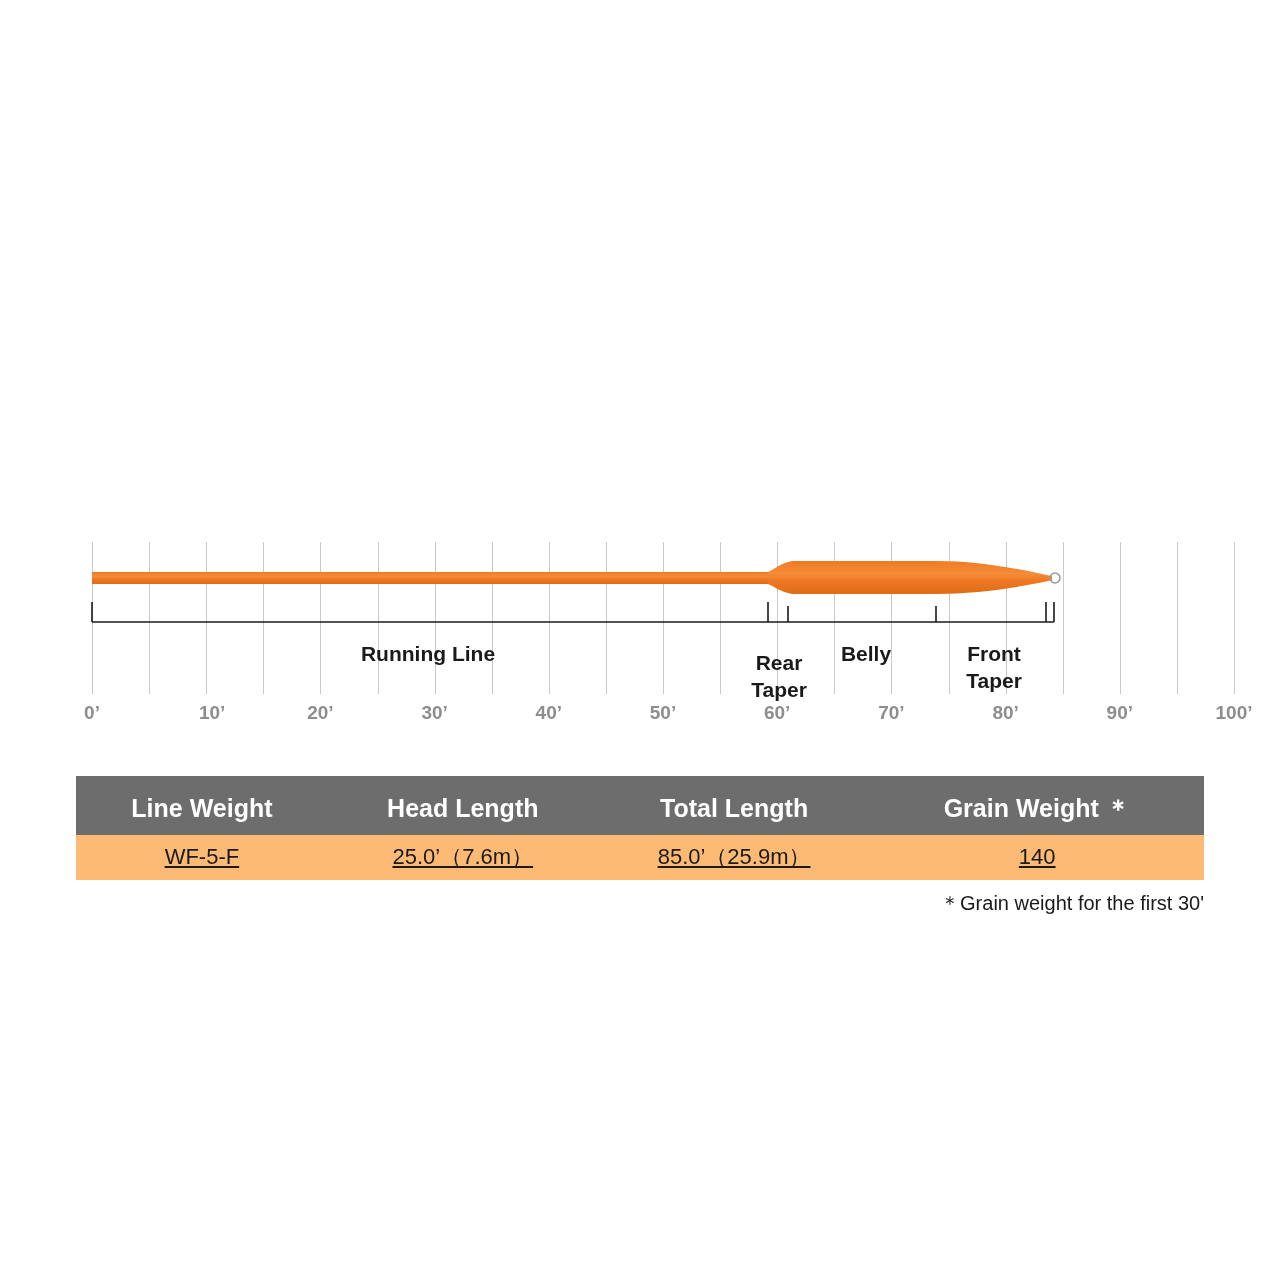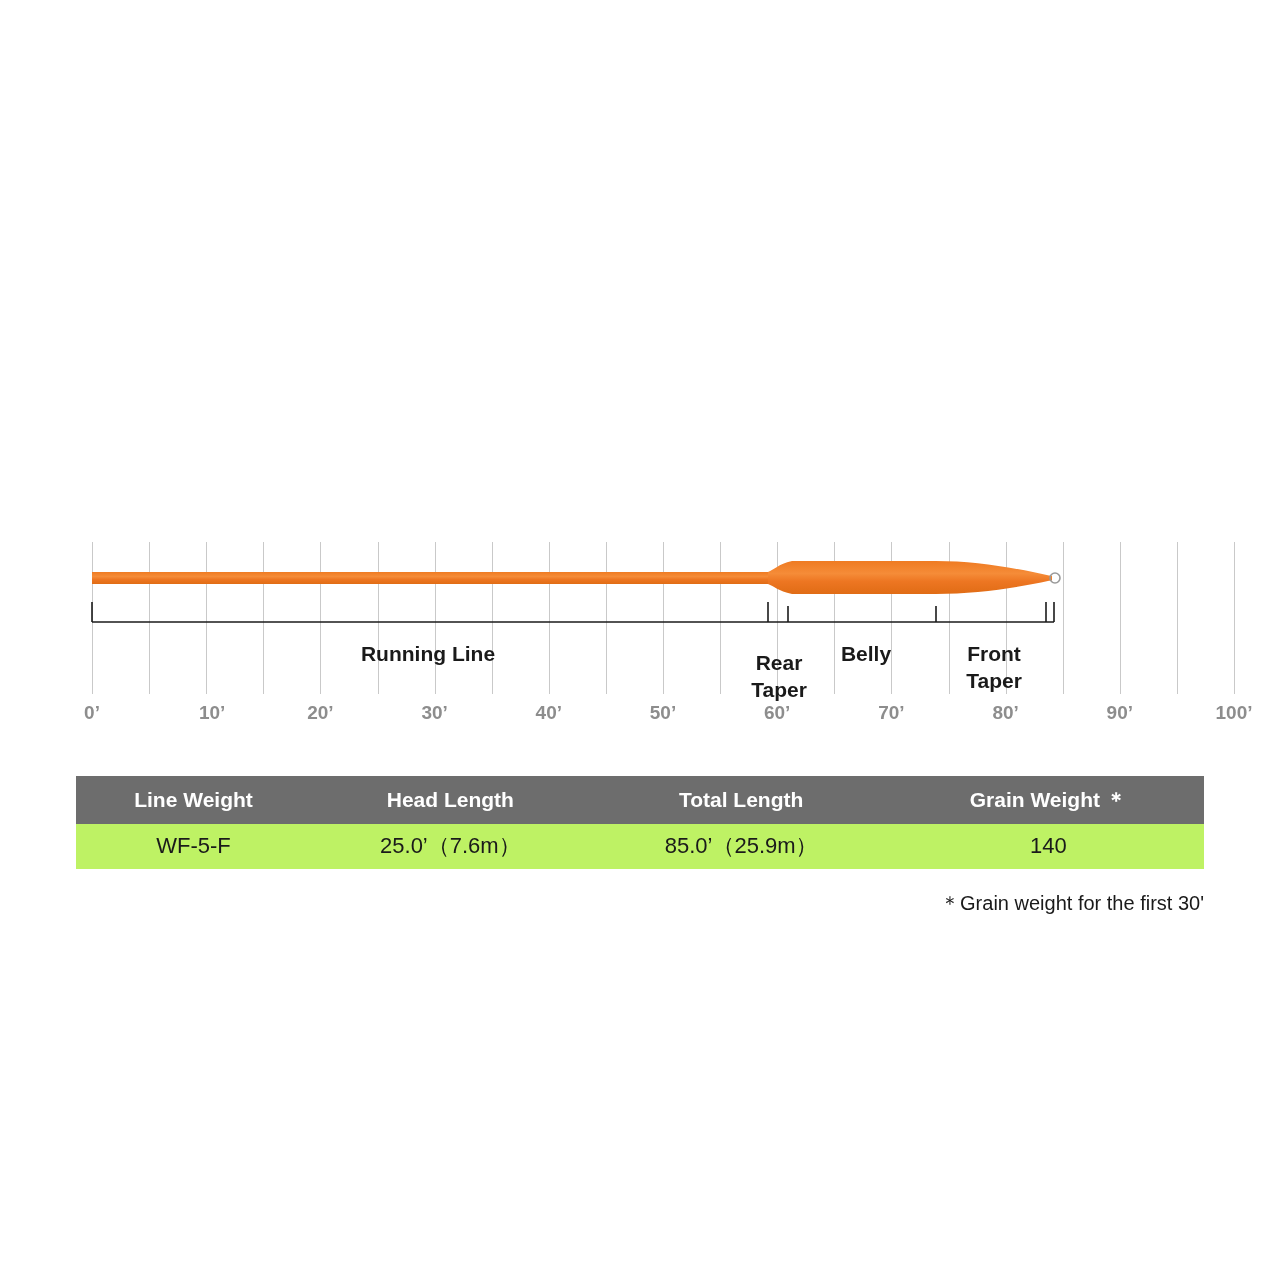--- a/index.html
+++ b/index.html
@@ -78,32 +78,33 @@
     left: 76px;
     top: 776px;
     width: 1128px;
     border-collapse: collapse;
     font-size: 21px;
   }
   #spec-table thead th {
     background: #6d6d6d;
     color: #ffffff;
     font-weight: bold;
-    font-size: 21px;
-    padding: 10px 0 10px 0;
+    font-size: 25px;
+    padding: 16px 0 10px 0;
     text-align: center;
   }
   #spec-table tbody td {
     text-align: center;
     padding: 7px 0 8px 0;
     font-size: 22px;
     color: #1a1a1a;
   }
   #spec-table tbody tr.odd td {
-    background: #bef264;
+    background: #fdba74;
+    text-decoration: underline;
   }
   #spec-table tbody tr.even td {
     background: #f0f0f0;
   }
 
   #footnote {
     position: absolute;
     right: 76px;
     top: 890px;
     font-size: 20px;

